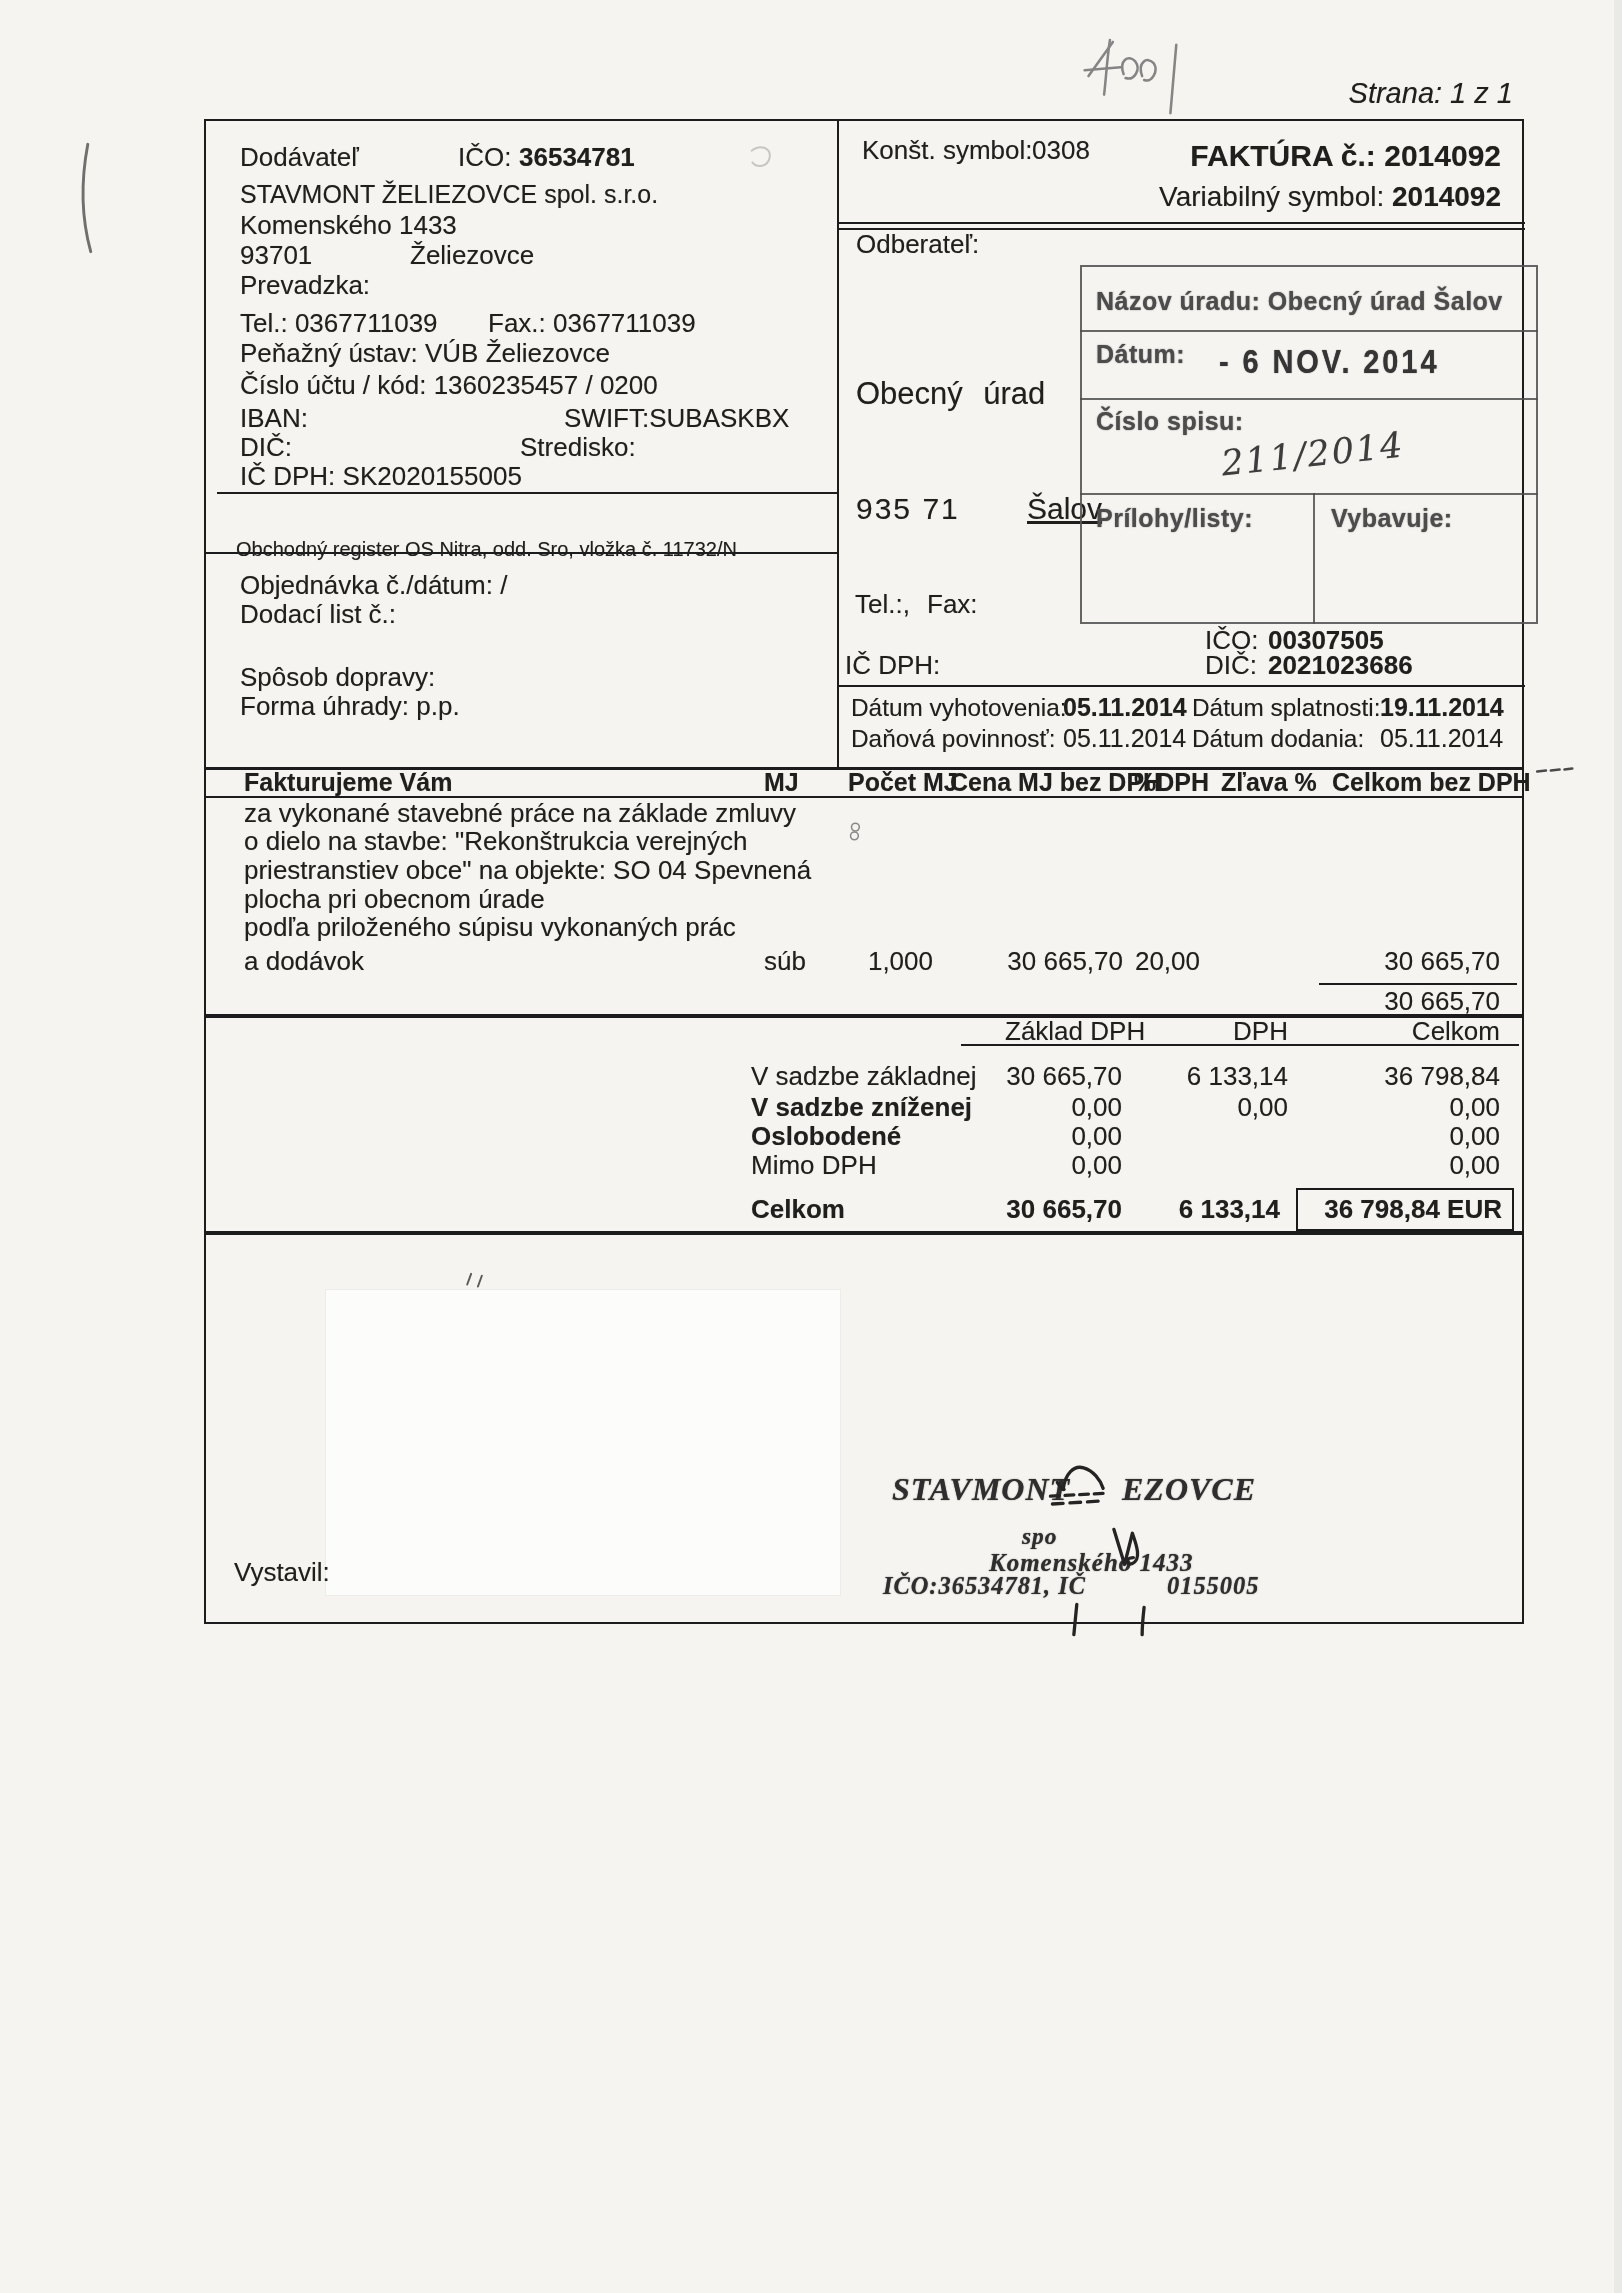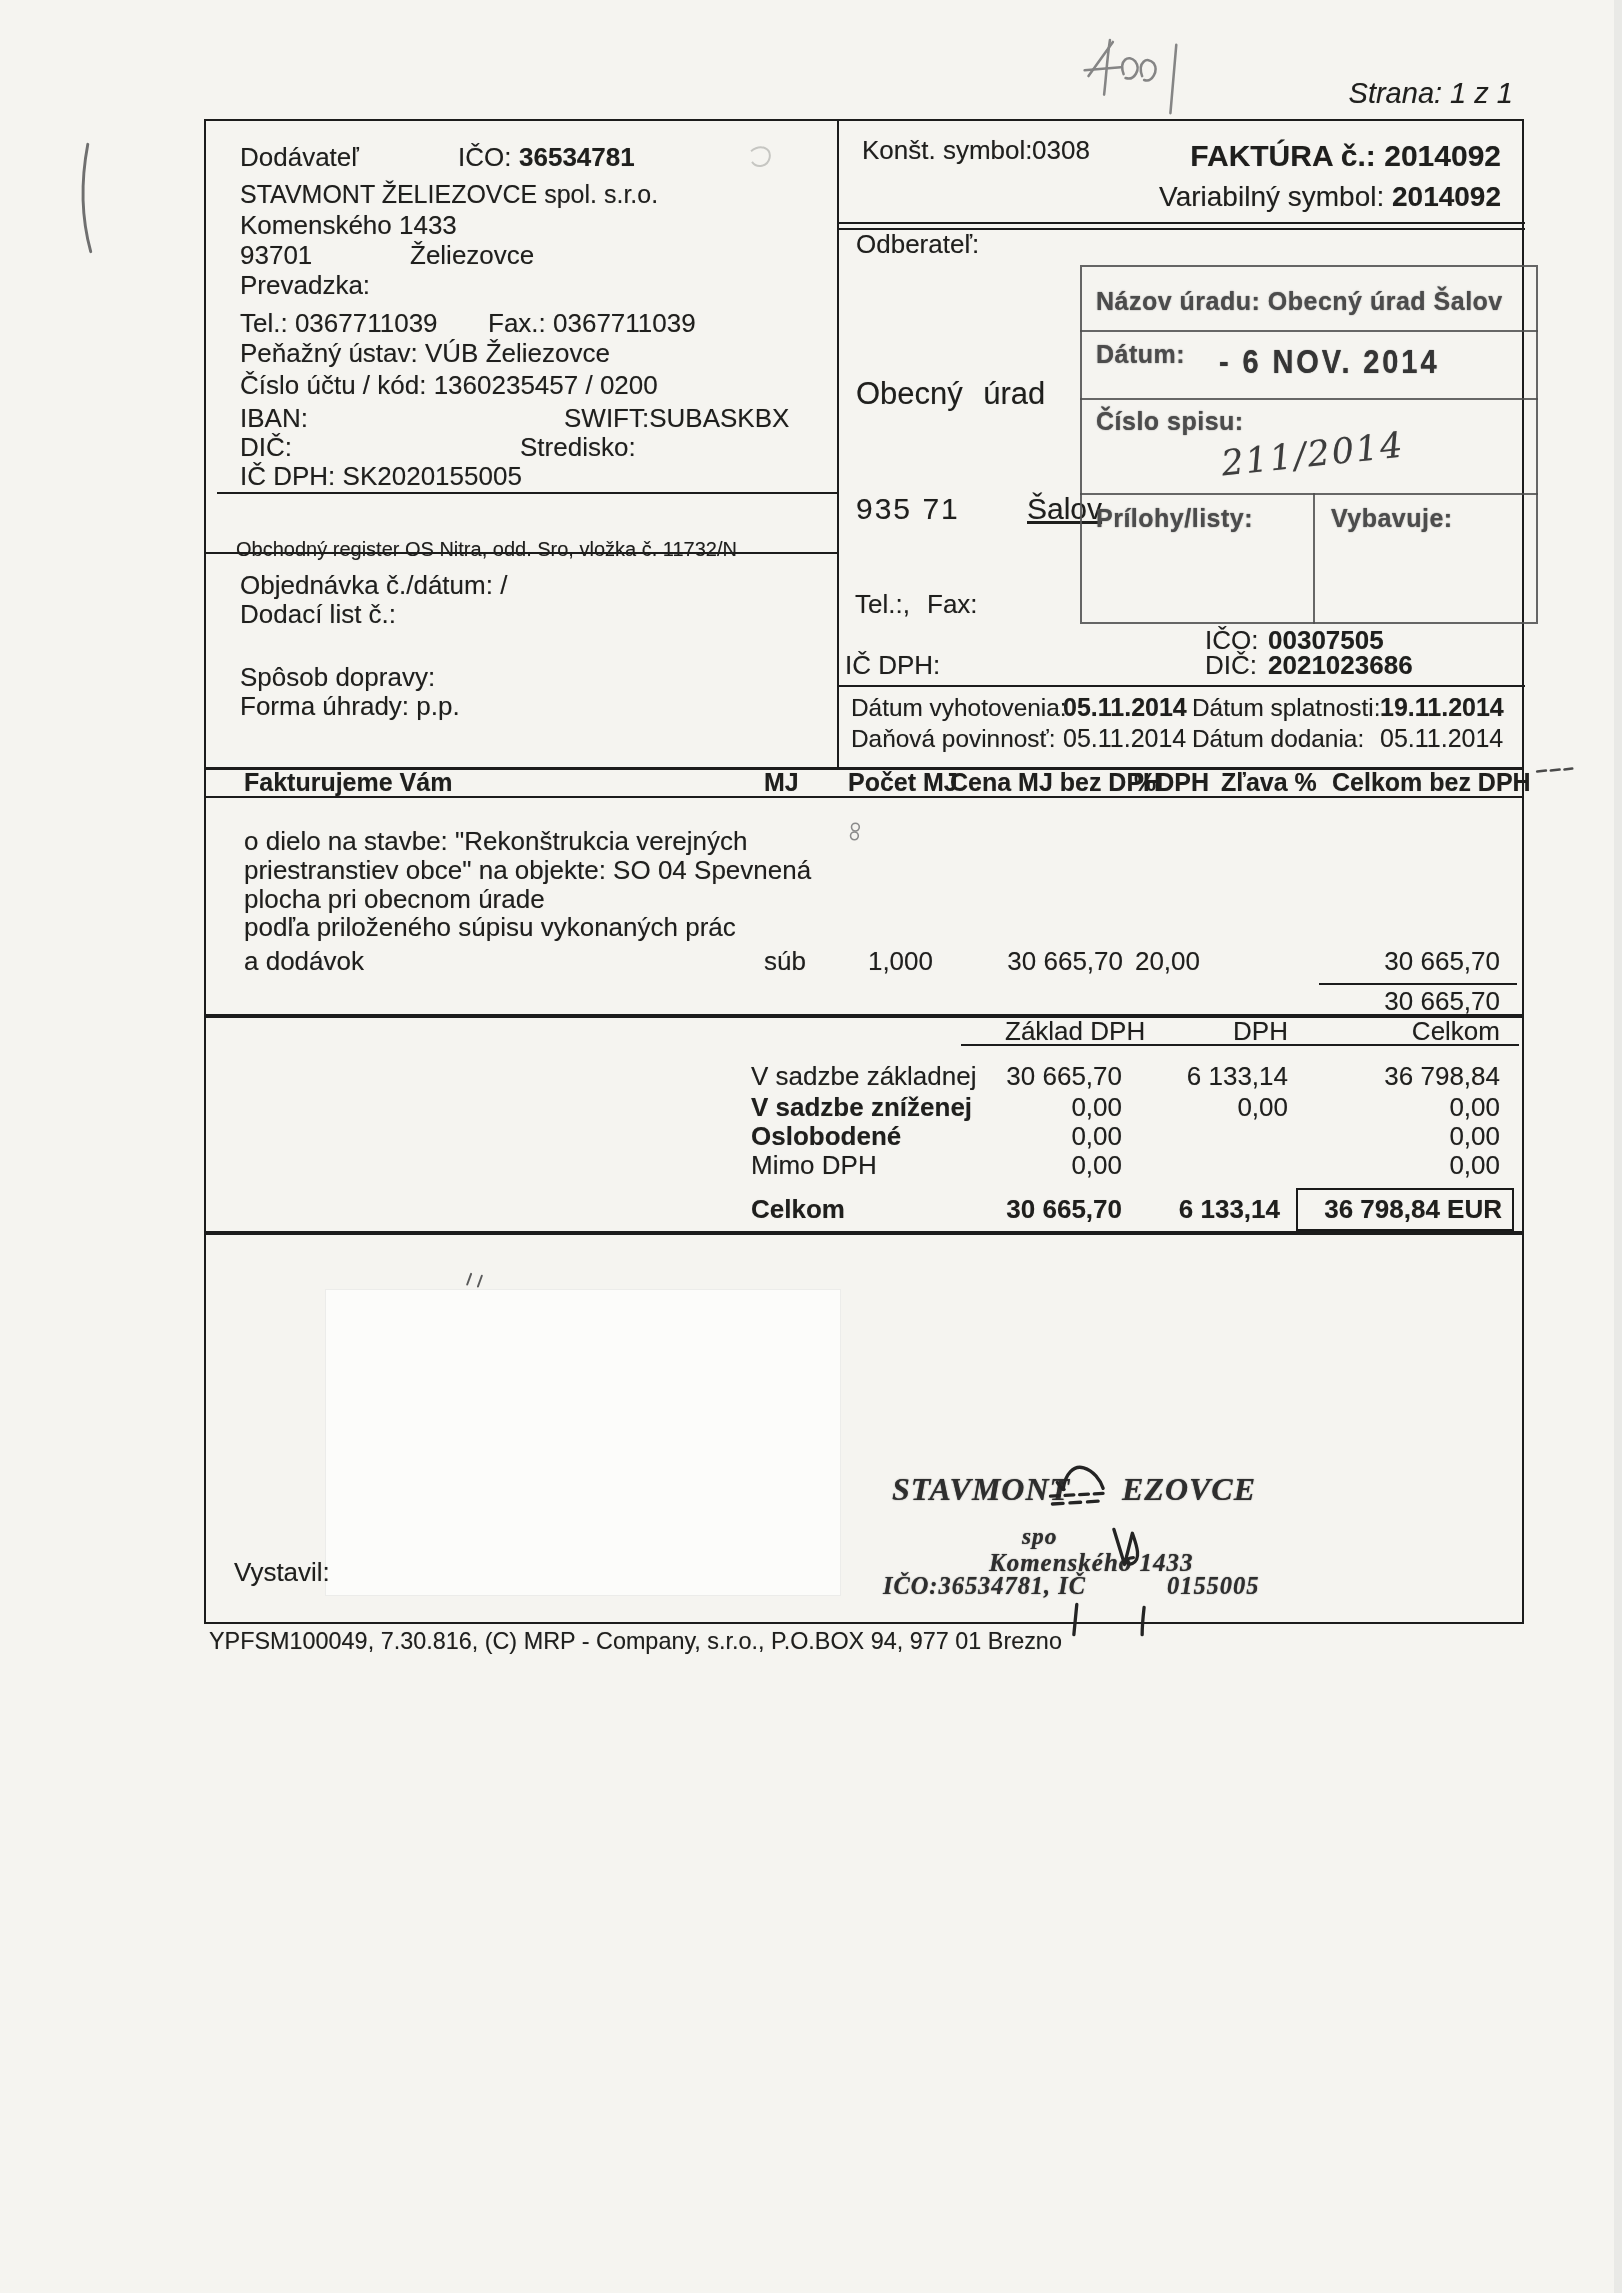--- a/index.html
+++ b/index.html
@@ -124,20 +124,21 @@
   <div class="t sz26" style="left:1380px;top:725px;">05.11.2014</div>
 
   <div class="t b sz26" style="left:244px;top:769px;">Fakturujeme Vám</div>
   <div class="t b sz26" style="left:764px;top:769px;">MJ</div>
   <div class="t b sz26" style="left:848px;top:769px;">Počet MJ</div>
   <div class="t b sz26" style="left:950px;top:769px;">Cena MJ bez DPH</div>
   <div class="t b sz26" style="left:1134px;top:769px;">%DPH</div>
   <div class="t b sz26" style="left:1221px;top:769px;">Zľava %</div>
   <div class="t b sz26" style="left:1332px;top:769px;">Celkom bez DPH</div>
 
+  <div class="t" style="left:244px;top:799px;">za vykonané stavebné práce na základe zmluvy</div>
   <div class="t" style="left:244px;top:827px;">o dielo na stavbe: "Rekonštrukcia verejných</div>
   <div class="t" style="left:244px;top:856px;">priestranstiev obce" na objekte: SO 04 Spevnená</div>
   <div class="t" style="left:244px;top:885px;">plocha pri obecnom úrade</div>
   <div class="t" style="left:244px;top:913px;">podľa priloženého súpisu vykonaných prác</div>
   <div class="t" style="left:244px;top:947px;">a dodávok</div>
 
   <div class="t" style="left:764px;top:947px;">súb</div>
   <div class="t ra" style="right:681px;top:947px;">1,000</div>
   <div class="t ra" style="right:491px;top:947px;">30 665,70</div>
   <div class="t ra" style="right:414px;top:947px;">20,00</div>
@@ -176,21 +177,20 @@
   <div class="whiteout" style="left:325px;top:1289px;width:514px;height:305px;"></div>
   <div class="t" style="left:234px;top:1558px;">Vystavil:</div>
 
   <div class="t rub" style="left:892px;top:1472px;font-size:32px;">STAVMONT</div>
   <div class="t rub" style="left:1122px;top:1472px;font-size:32px;">EZOVCE</div>
   <div class="t rub sz24" style="left:1022px;top:1524px;">spo</div>
   <div class="t rub sz26" style="left:989px;top:1549px;">Komenského 1433</div>
   <div class="t rub sz25" style="left:883px;top:1573px;">IČO:36534781, IČ</div>
   <div class="t rub sz25" style="left:1167px;top:1573px;">0155005</div>
 
-  <div class="t sz24" style="left:209px;top:1629px;">YPFSM100049, 7.30.816, (C) MRP - Company, s.r.o., P.O.BOX 94, 977 01 Brezno</div>
 
   <svg class="marks" width="1623" height="2294" viewBox="0 0 1664 2352">
 
     <g stroke="#858585" stroke-width="2.6" fill="none" stroke-linecap="round">
       <path d="M 1116,78 L 1141,43"></path>
       <path d="M 1138,41 C 1135,60 1134,80 1132,97"></path>
       <path d="M 1112,72 L 1149,69"></path>
       <path d="M 1152,76 C 1147,62 1157,55 1164,63 C 1170,71 1163,83 1154,80"></path>
       <path d="M 1171,78 C 1166,64 1176,57 1183,65 C 1188,73 1181,85 1173,82"></path>
       <path d="M 1206,46 C 1204,70 1202,93 1200,116"></path>

